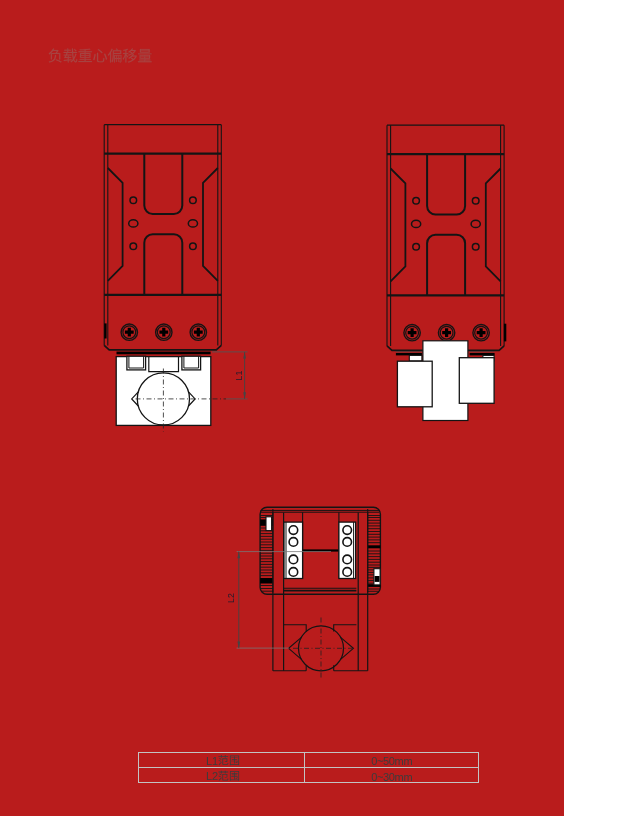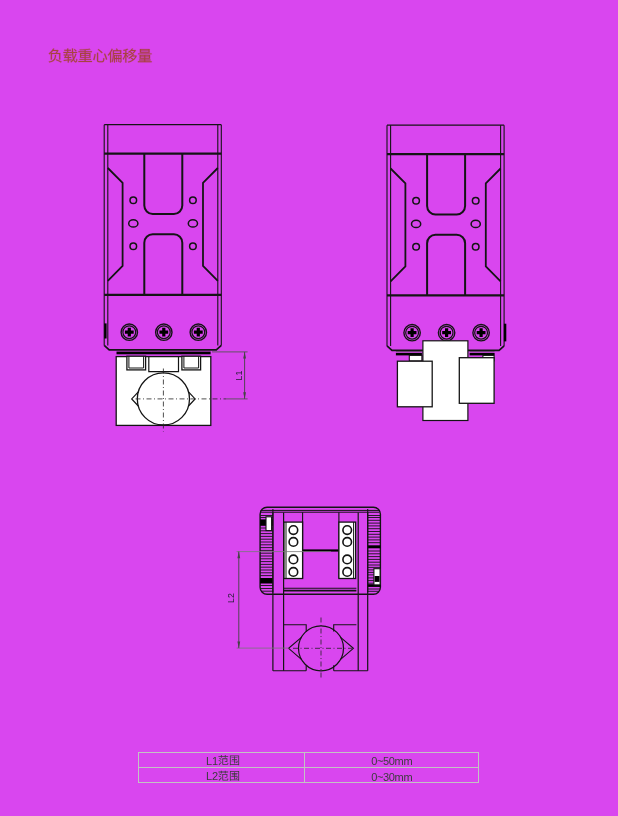--- a/index.html
+++ b/index.html
@@ -1,16 +1,16 @@
 <!DOCTYPE html>
 <html><head>
 <meta charset="utf-8">
 <style>
   html,body{margin:0;padding:0;background:#fff;}
-  #page{position:relative;width:618px;height:816px;background:#d946ef;overflow:hidden;
+  #page{position:relative;width:564px;height:816px;background:#b91c1c;overflow:hidden;
         font-family:"Liberation Sans", sans-serif;}
 </style>
 </head>
 <body>
 <div id="page">
   <svg width="618" height="816" viewBox="0 0 618 816" style="position:absolute;left:0;top:0;">
     <defs>
       <path id="gfu" d="M523 92C652 36 784 -31 864 -80L921 -28C836 20 697 87 569 140ZM471 413C454 165 412 39 62 -16C76 -31 94 -60 99 -79C471 -14 529 134 549 413ZM341 687H603C578 642 546 593 514 553H225C268 596 307 641 341 687ZM347 839C295 734 194 603 54 508C72 497 97 473 110 456C141 479 171 503 198 528V119H273V486H746V119H824V553H599C639 605 679 667 706 721L656 754L643 750H385C401 775 416 800 429 825Z"></path>
       <path id="gzai" d="M736 784C782 745 835 690 858 653L915 693C890 730 836 783 790 819ZM839 501C813 406 776 314 729 231C710 319 697 428 689 553H951V614H686C683 685 682 760 683 839H609C609 762 611 686 614 614H368V700H545V760H368V841H296V760H105V700H296V614H54V553H617C627 394 646 253 676 145C627 75 571 15 507 -31C525 -44 547 -66 560 -82C613 -41 661 9 704 64C741 -22 791 -72 856 -72C926 -72 951 -26 963 124C945 131 919 146 904 163C898 46 888 1 863 1C820 1 783 50 755 136C820 239 870 357 906 481ZM65 92 73 22 333 49V-76H403V56L585 75V137L403 120V214H562V279H403V360H333V279H194C216 312 237 350 258 391H583V453H288C300 479 311 505 321 531L247 551C237 518 224 484 211 453H69V391H183C166 357 152 331 144 319C128 292 113 272 98 269C107 250 117 215 121 200C130 208 160 214 202 214H333V114Z"></path>
       <path id="gzhong" d="M159 540V229H459V160H127V100H459V13H52V-48H949V13H534V100H886V160H534V229H848V540H534V601H944V663H534V740C651 749 761 761 847 776L807 834C649 806 366 787 133 781C140 766 148 739 149 722C247 724 354 728 459 734V663H58V601H459V540ZM232 360H459V284H232ZM534 360H772V284H534ZM232 486H459V411H232ZM534 486H772V411H534Z"></path>

